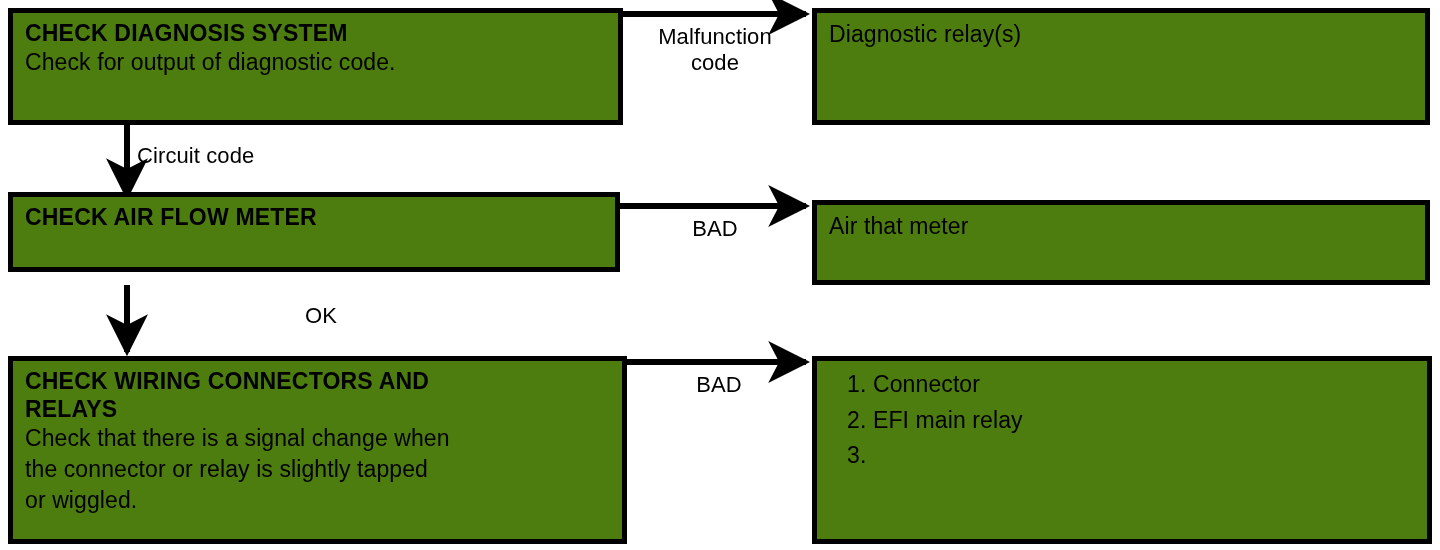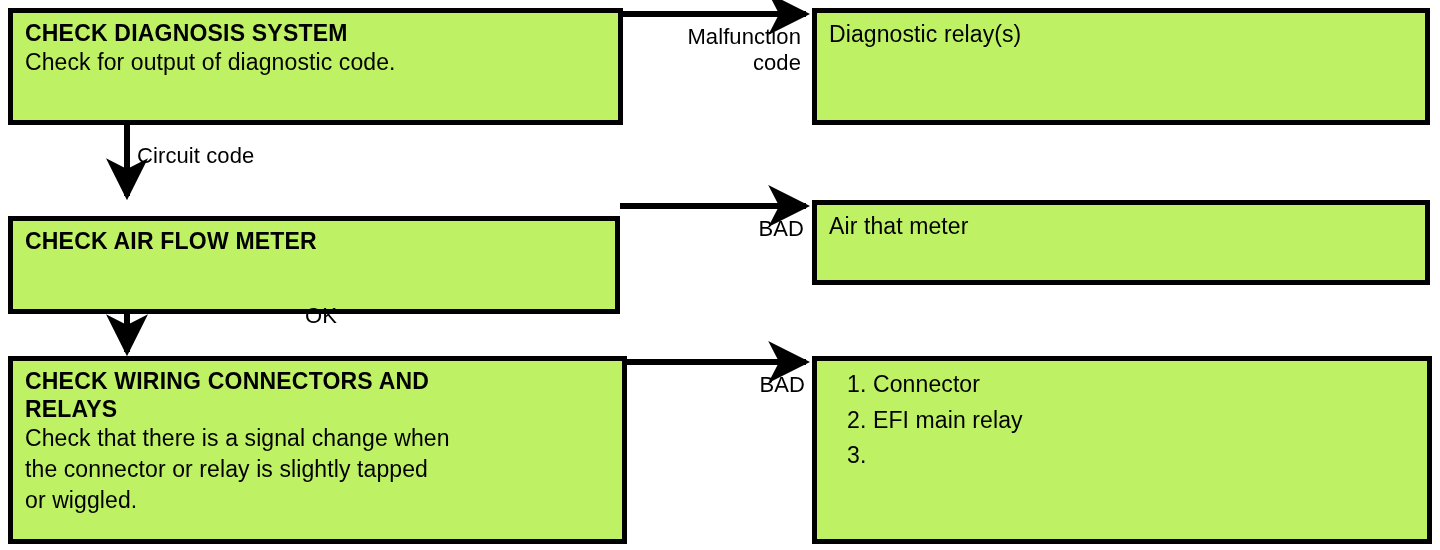--- a/index.html
+++ b/index.html
@@ -15,21 +15,21 @@
     position: relative;
     width: 1440px;
     height: 550px;
     overflow: hidden;
     background: #ffffff;
   }
   .box {
     position: absolute;
     box-sizing: border-box;
     border: 5px solid #000000;
-    background: #bef264;
+    background: #4d7c0f;
     padding: 6px 10px 20px 12px;
   }
   .box-title {
     font-weight: bold;
     font-size: 23px;
     line-height: 1.22;
     letter-spacing: 0.2px;
     white-space: pre-line;
   }
   .box-body {
@@ -57,21 +57,21 @@
   .result-list .li-num {
     width: 26px;
     flex: 0 0 auto;
   }
   .edge-label {
     position: absolute;
     font-size: 22px;
     line-height: 1.2;
     letter-spacing: 0.1px;
     white-space: pre-line;
-    text-align: right;
+    text-align: center;
   }
   .edge-label.left-align {
     text-align: left;
   }
   svg.connectors {
     position: absolute;
     left: 0;
     top: 0;
     width: 1440px;
     height: 550px;
@@ -121,21 +121,21 @@
 
   <div class="edge-label" style="left:629px; top:24px; width:172px;">Malfunction
 code</div>
 
   <div class="box" style="left:812px; top:8px; width:618px; height:117px;">
     <div class="result-text">Diagnostic relay(s)</div>
   </div>
 
   <div class="edge-label left-align" style="left:137px; top:143px; width:250px;">Circuit code</div>
 
-  <div class="box" style="left:8px; top:216px; width:612px; height:98px;">
+  <div class="box" style="left:8px; top:192px; width:612px; height:80px;">
     <div class="box-title">CHECK AIR FLOW METER</div>
     <div class="box-body"></div>
   </div>
 
   <div class="edge-label" style="left:626px; top:216px; width:178px;">BAD</div>
 
   <div class="box" style="left:812px; top:200px; width:618px; height:85px;">
     <div class="result-text">Air that meter</div>
   </div>
 

